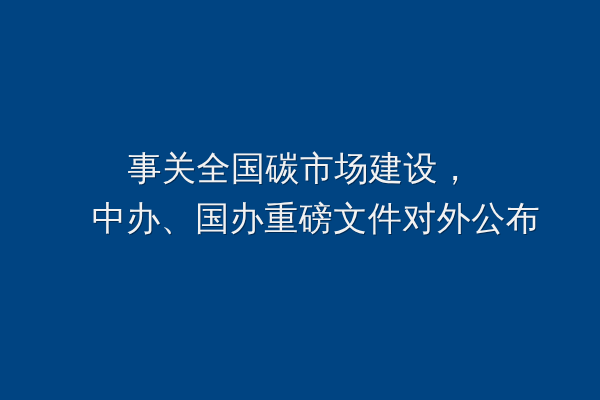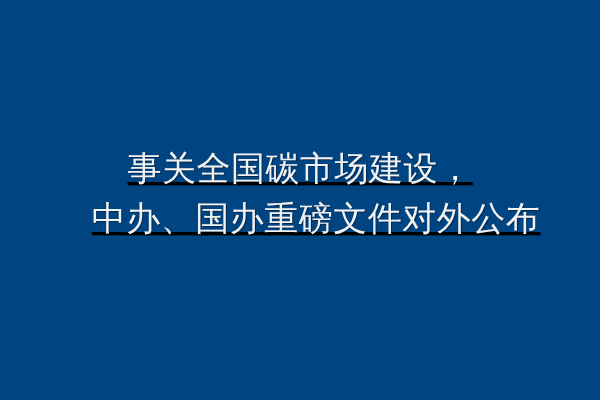--- a/index.html
+++ b/index.html
@@ -30,21 +30,20 @@
 
   #headline-block {
     position: relative;
     width: 100%;
     margin-top: -12px;
     display: flex;
     flex-direction: column;
     align-items: center;
     justify-content: center;
     text-align: center;
-    text-decoration: underline;
   }
 
   .headline-line {
     display: block;
     width: 100%;
     text-align: center;
     color: #f2f2f2;
     font-family: "Liberation Serif", "DejaVu Serif", serif;
     font-size: 34px;
     font-weight: 400;

